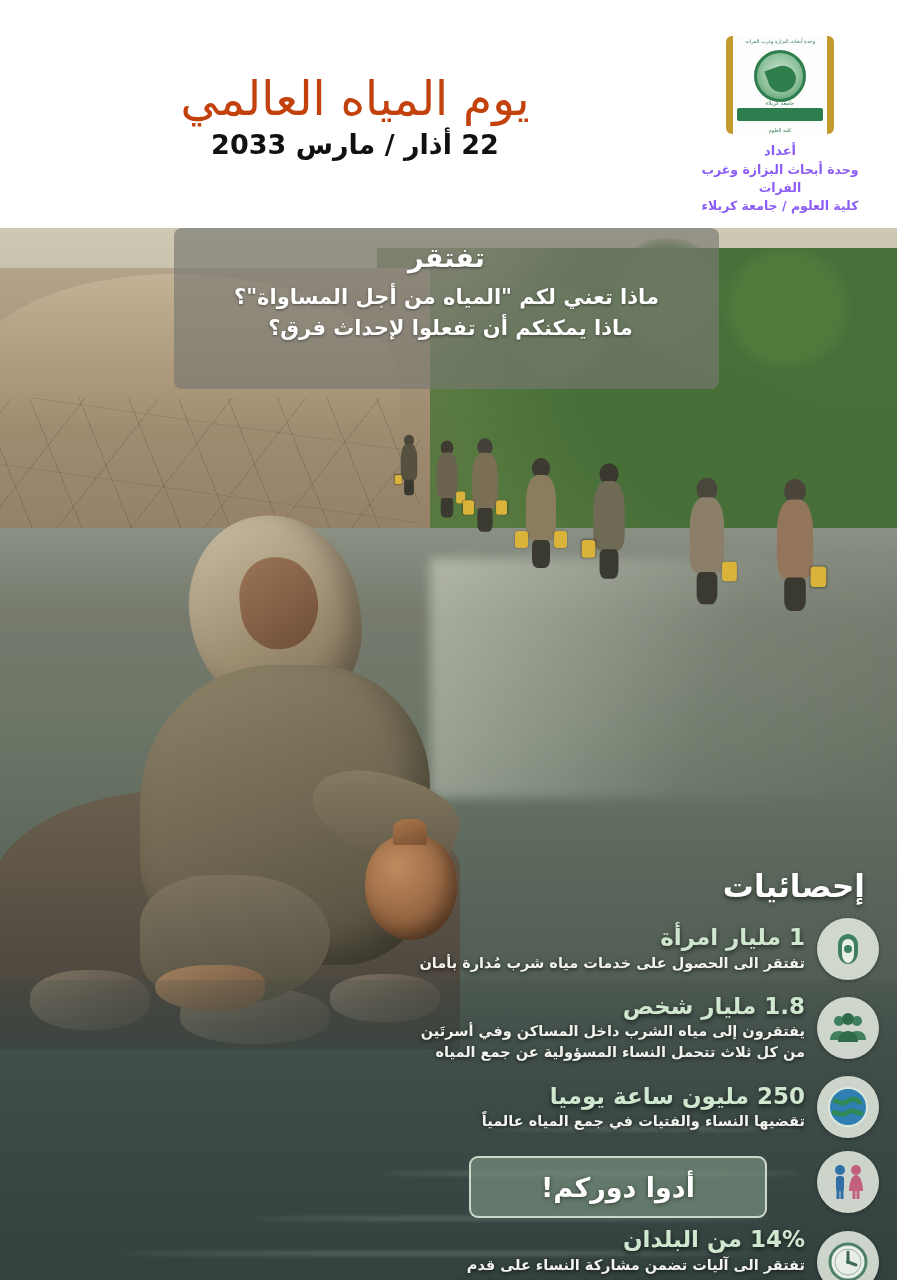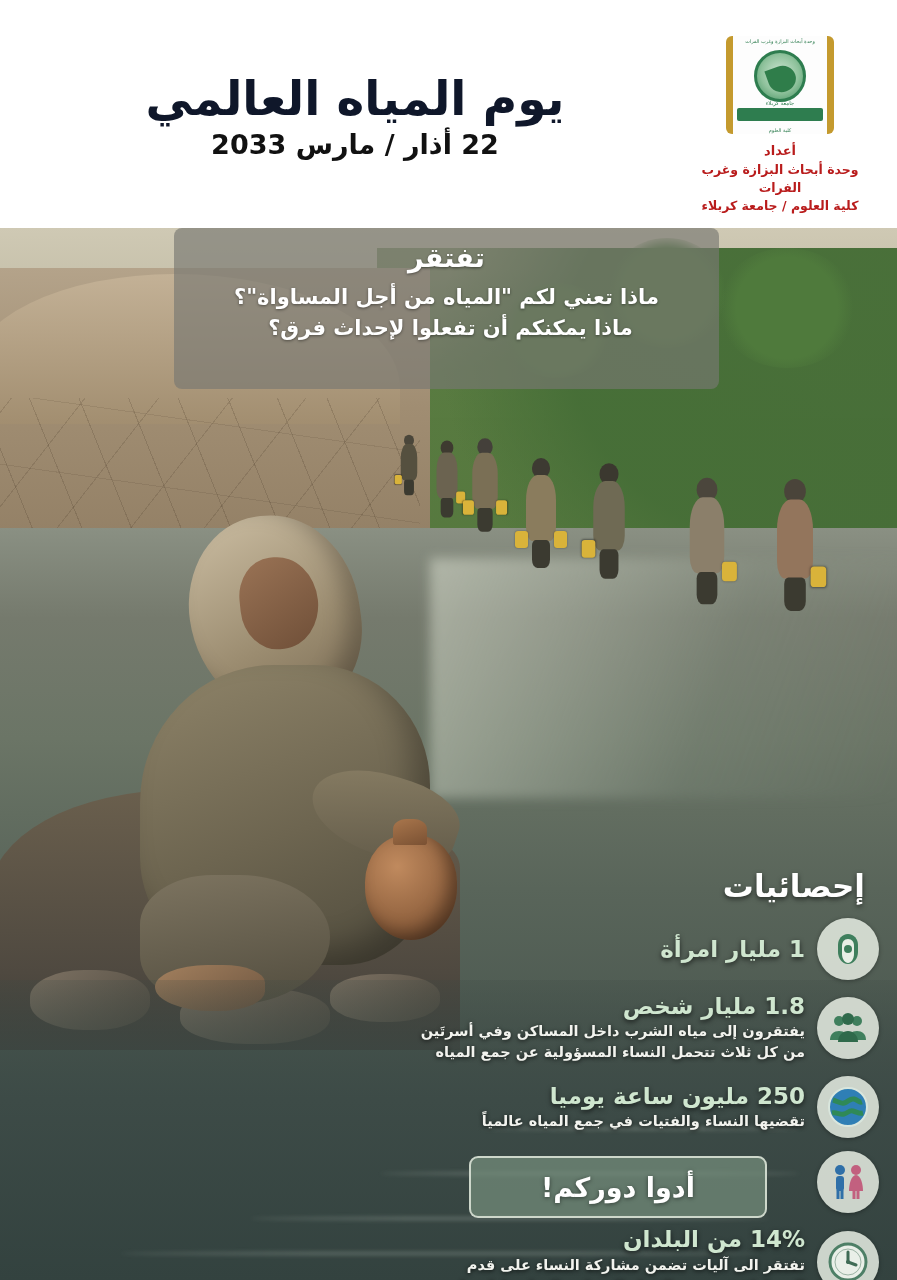--- a/index.html
+++ b/index.html
@@ -57,33 +57,33 @@
   .logo-emblem .botcap {
     position: absolute; bottom: 1px; left: 0; right: 0;
     font-size: 5px; color: #2e7d4f; text-align: center;
   }
   .logo-emblem .midcap {
     position: absolute; bottom: 28px; left: 0; right: 0;
     font-size: 5.5px; color: #2e7d4f; text-align: center;
   }
   .cred {
     margin-top: 8px;
-    color: #b91c1c;
+    color: #8b5cf6;
     font-weight: bold;
     line-height: 1.45;
   }
   .cred .l1 { font-size: 13px; }
   .cred .l2 { font-size: 12.5px; }
   .cred .l3 { font-size: 12.5px; }
   .title-block {
     position: absolute; top: 74px; right: 232px; width: 620px;
     text-align: center;
   }
   .title-main {
-    font-size: 47px; font-weight: bold; color: #0f172a;
+    font-size: 47px; font-weight: normal; color: #c2410c;
     letter-spacing: 0px; line-height: 1.05;
   }
   .title-date {
     margin-top: 6px;
     font-size: 27px; font-weight: bold; color: #111;
   }
 
   
   .photo {
     position: absolute; top: 228px; left: 0;
@@ -407,20 +407,21 @@
     <div class="stat-row">
       <div class="stat-icon">
         <svg width="38" height="38" viewBox="0 0 38 38">
           <path d="M19 4c-6 0-10 5-10 11v7c0 6 4 12 10 12s10-6 10-12v-7c0-6-4-11-10-11z" fill="#3f7f5d"></path>
           <path d="M19 9c-4 0-6 3-6 7v8c0 5 3 9 6 9s6-4 6-9v-8c0-4-2-7-6-7z" fill="#e8efe6"></path>
           <circle cx="19" cy="19" r="4" fill="#3f7f5d"></circle>
         </svg>
       </div>
       <div class="stat-text">
         <div class="stat-value">1 مليار امرأة</div>
+        <div class="stat-desc">تفتقر الى الحصول على خدمات مياه شرب مُدارة بأمان</div>
       </div>
     </div>
 
     <div class="stat-row">
       <div class="stat-icon">
         <svg width="40" height="32" viewBox="0 0 40 32">
           <circle cx="11" cy="9" r="5" fill="#3f7f5d"></circle>
           <circle cx="29" cy="9" r="5" fill="#3f7f5d"></circle>
           <circle cx="20" cy="7" r="6" fill="#2f6a4b"></circle>
           <path d="M2 28c0-6 4-9 9-9s9 3 9 9z" fill="#3f7f5d"></path>

